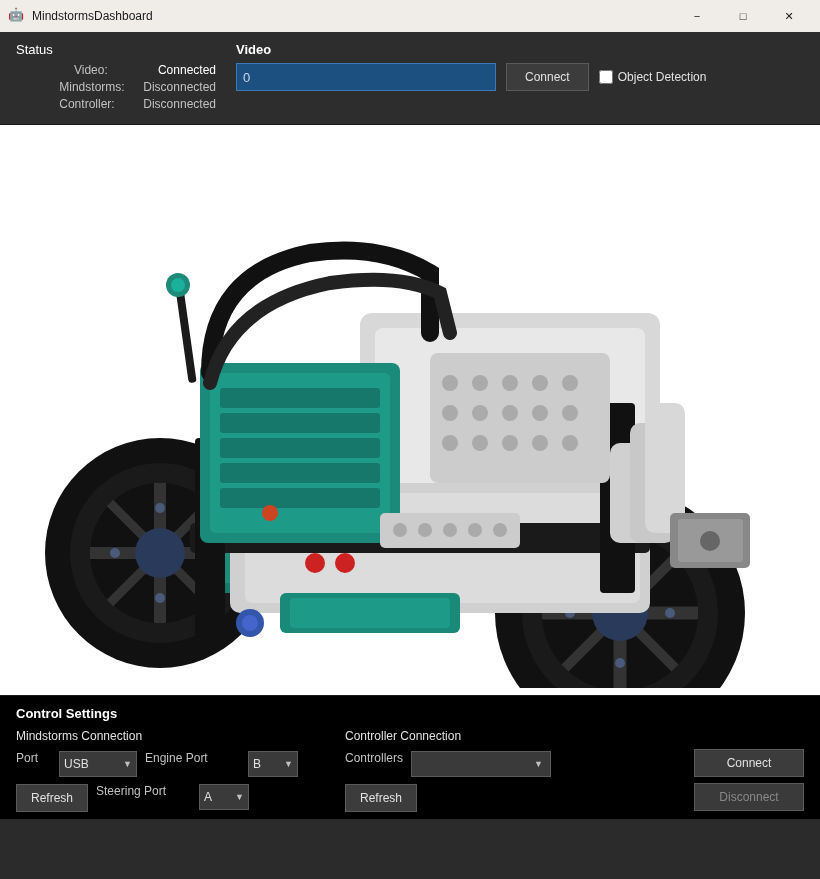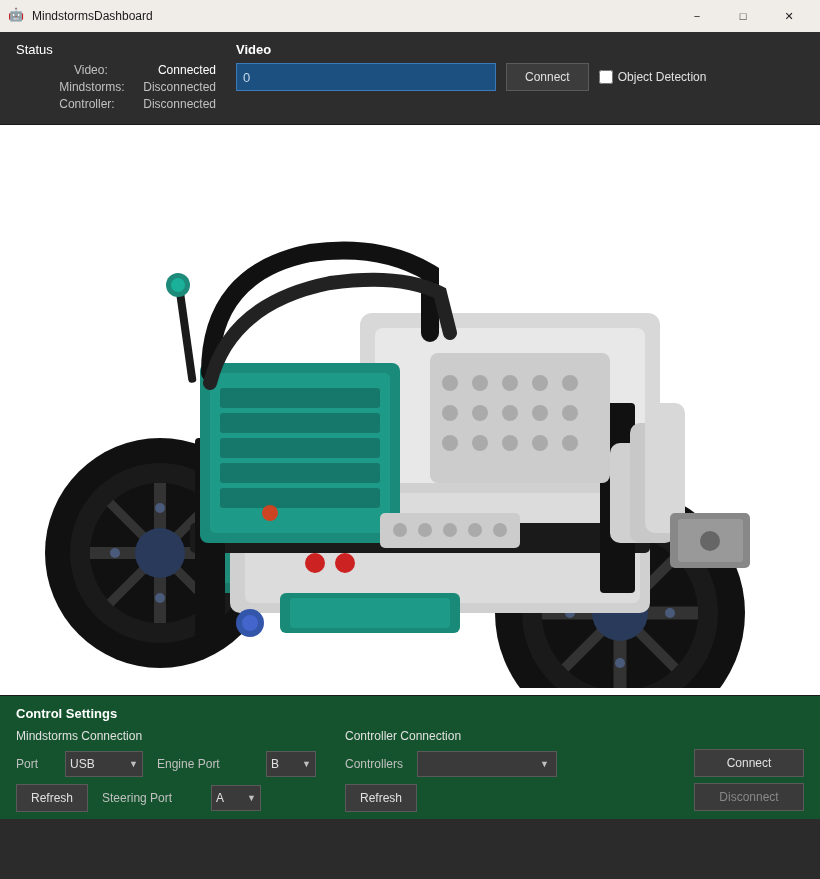--- a/index.html
+++ b/index.html
@@ -141,21 +141,21 @@
       background: #ffffff;
       height: 570px;
       display: flex;
       align-items: center;
       justify-content: center;
       overflow: hidden;
     }
 
     
     .control-area {
-      background: #14532d;
+      background: #000000;
       padding: 10px 16px 0 16px;
       border-top: 1px solid #1a1a1a;
     }
     .control-area h3 {
       font-size: 13px;
       font-weight: 600;
       margin-bottom: 8px;
       color: #ffffff;
     }
     .control-columns {
@@ -167,23 +167,23 @@
       padding-right: 20px;
     }
     .control-col h4 {
       font-size: 12px;
       font-weight: 400;
       margin-bottom: 8px;
       color: #e0e0e0;
     }
     .control-row {
       display: flex;
-      align-items: center;
+      align-items: flex-start;
       margin-bottom: 7px;
-      gap: 14px;
+      gap: 8px;
     }
     .control-label {
       font-size: 12px;
       color: #c0c0c0;
       min-width: 35px;
     }
     .ctrl-label-long {
       min-width: 95px;
     }
     .ctrl-select {

